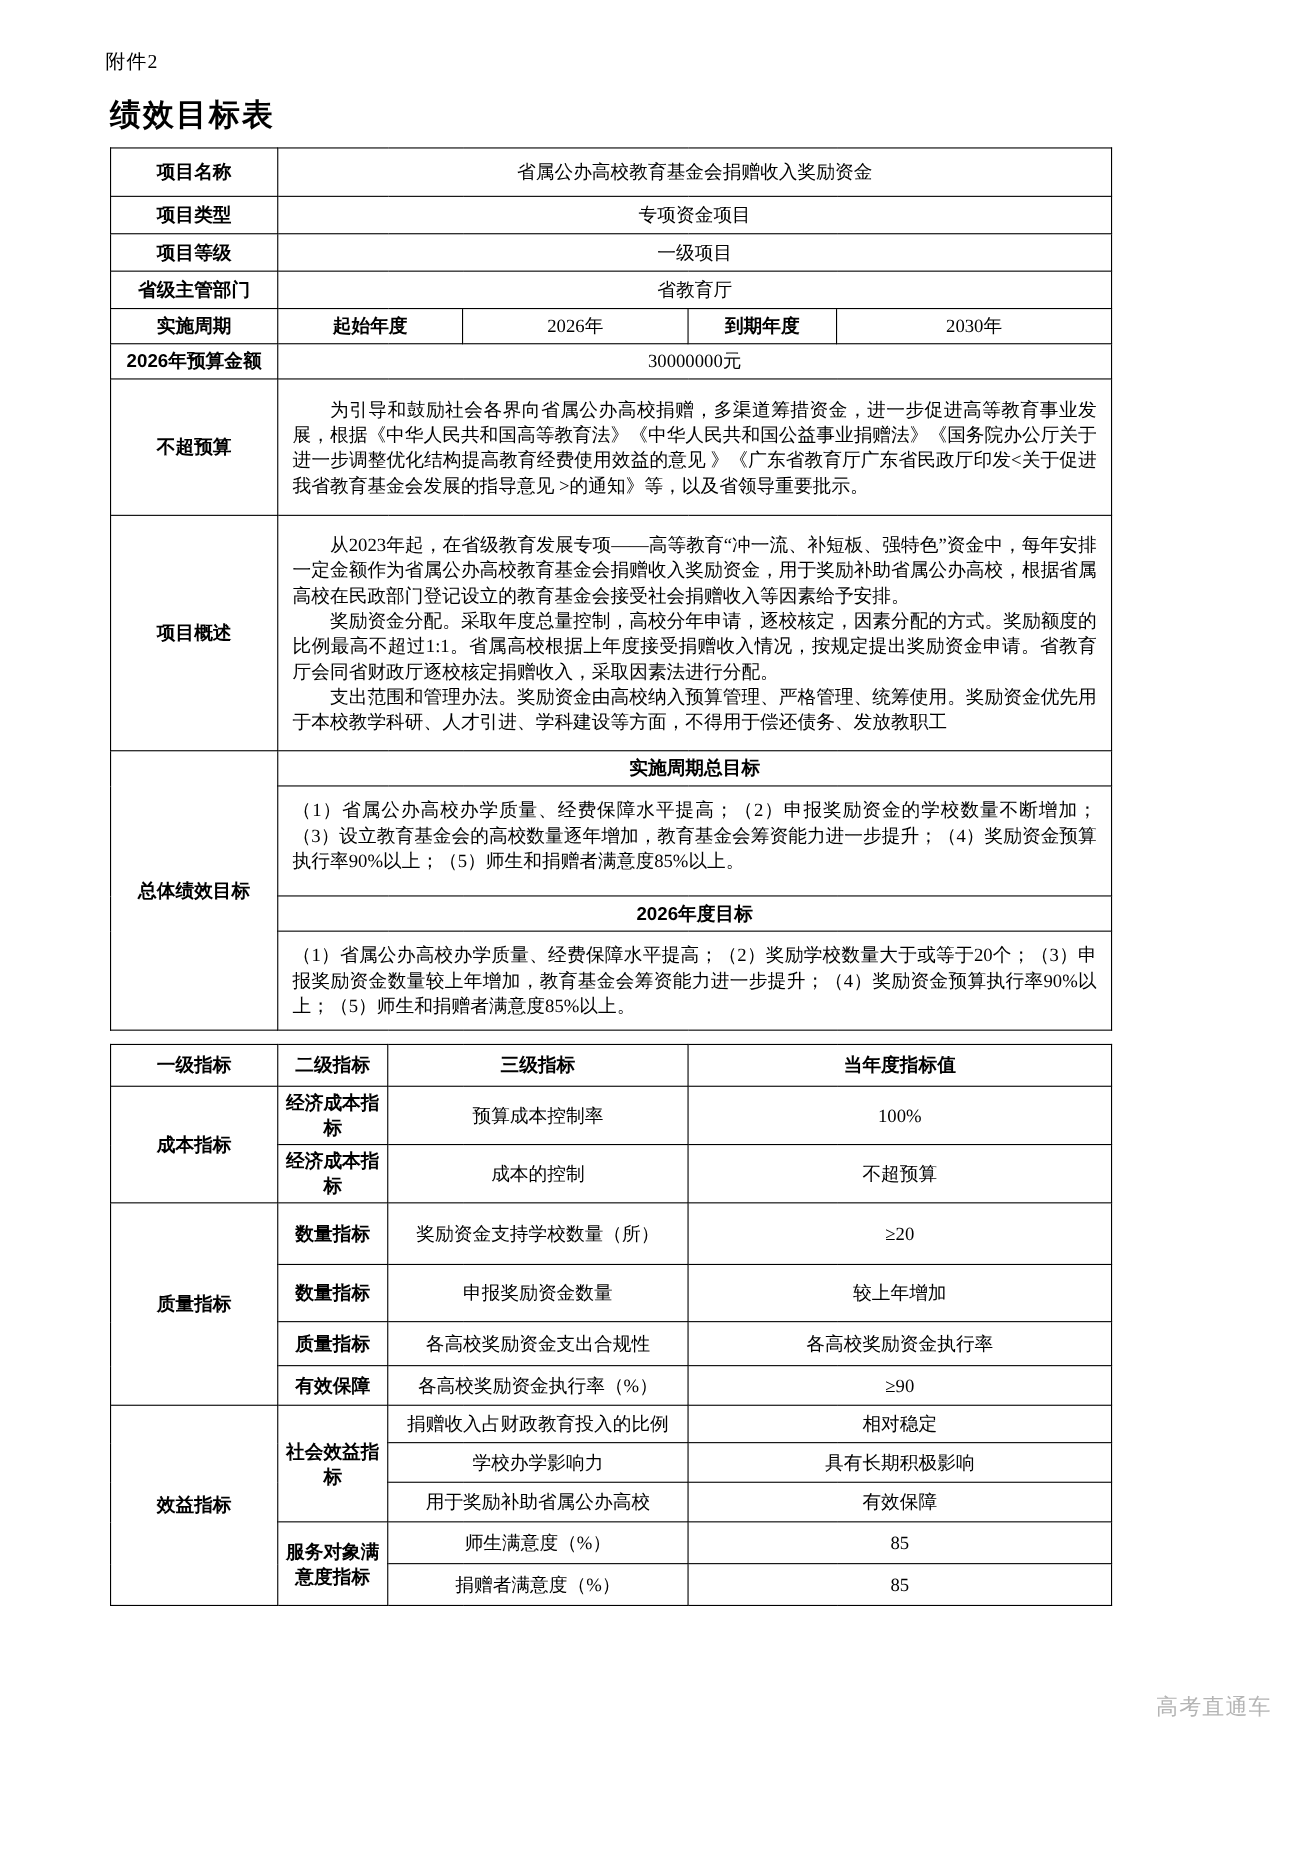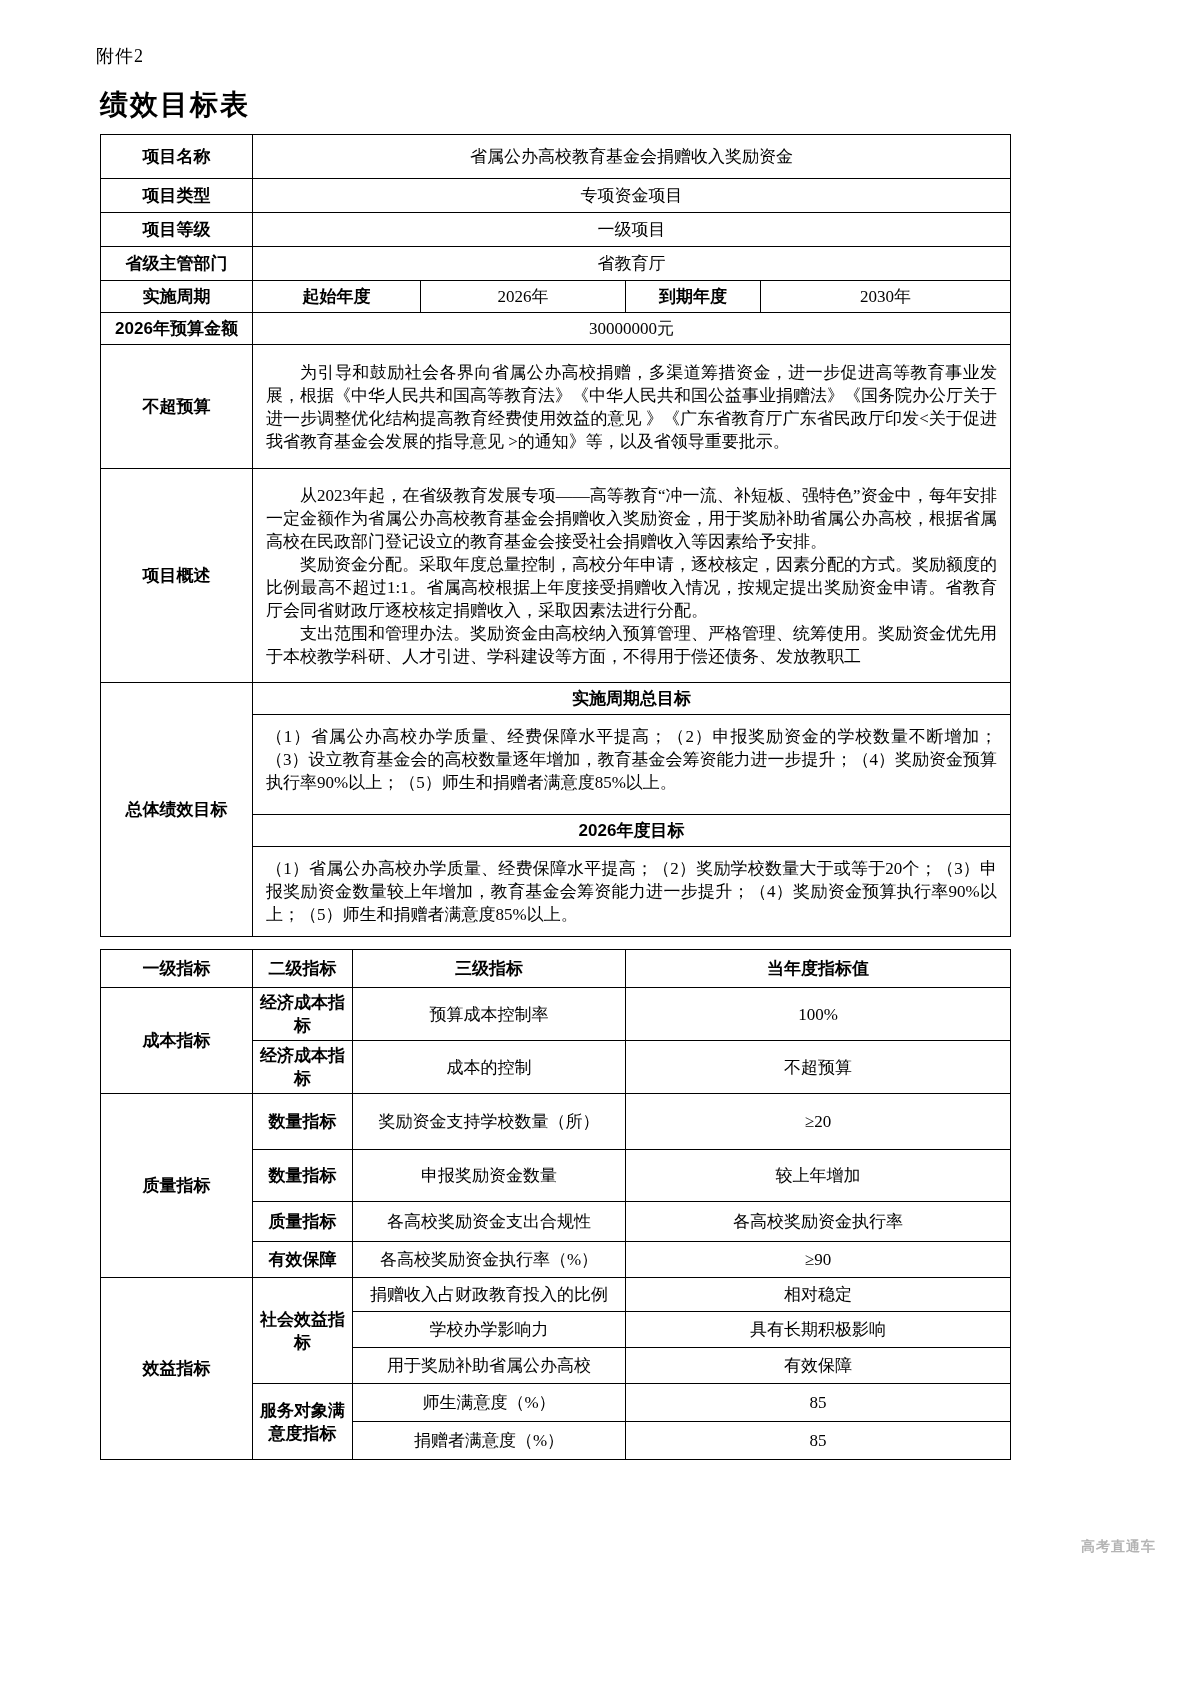--- a/index.html
+++ b/index.html
@@ -43,21 +43,21 @@
   td.top { vertical-align:top; }
   tr.r32 { height:32px; }  tr.r34 { height:34px; }
   tr.r36 { height:36px; }  tr.r38 { height:38px; }
   tr.r40 { height:40px; }  tr.r44 { height:44px;margin-left:36px; }
   tr.r48 { height:48px; }  tr.r50 { height:50px; }
   tr.r52 { height:52px; }  tr.r56 { height:56px; }
   tr.r72 { height:72px; }  tr.r100 { height:100px; }
   tr.r124 { height:124px; } tr.r214 { height:214px; }
   .watermark {
     position:absolute; top:1538px; right:34px;
-    font-size:14px; font-weight:bold; color:#b4b4b4;
+    font-size:20px; font-weight:normal; color:#b4b4b4;
     font-family:"Liberation Sans","DejaVu Sans",sans-serif;
     letter-spacing:1px;
   }
 </style>
 </head>
 <body>
 
 <div class="attachment">附件2</div>
 <div class="doc-title">绩效目标表</div>
 

